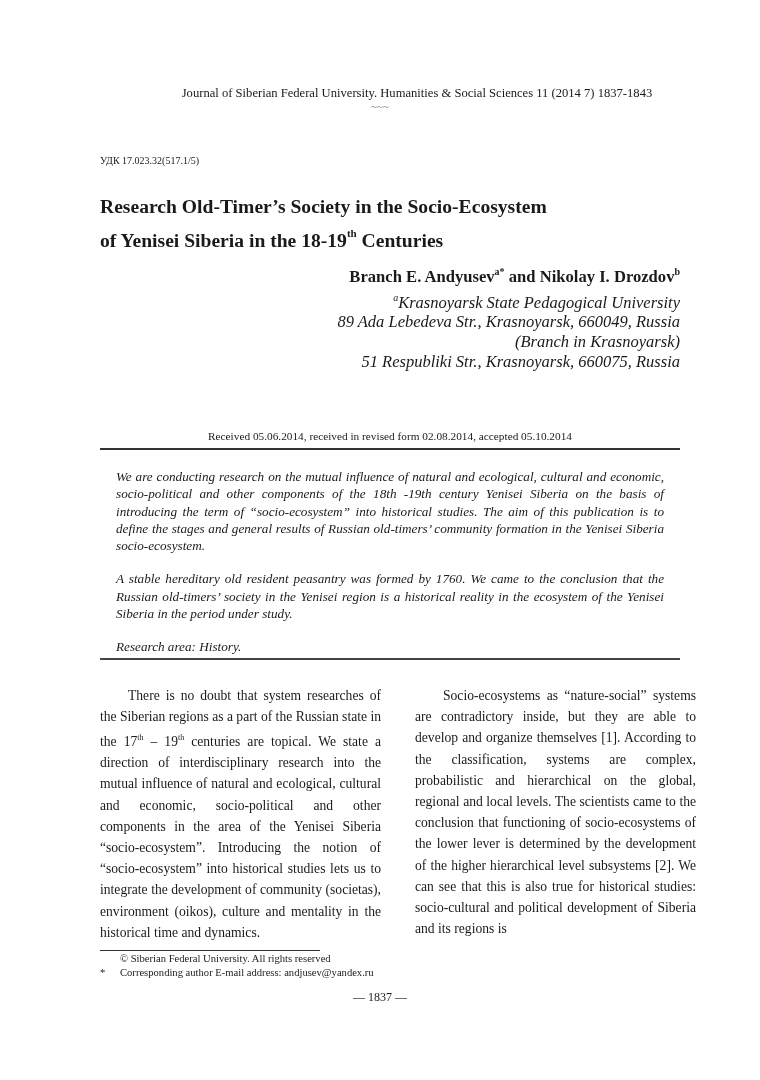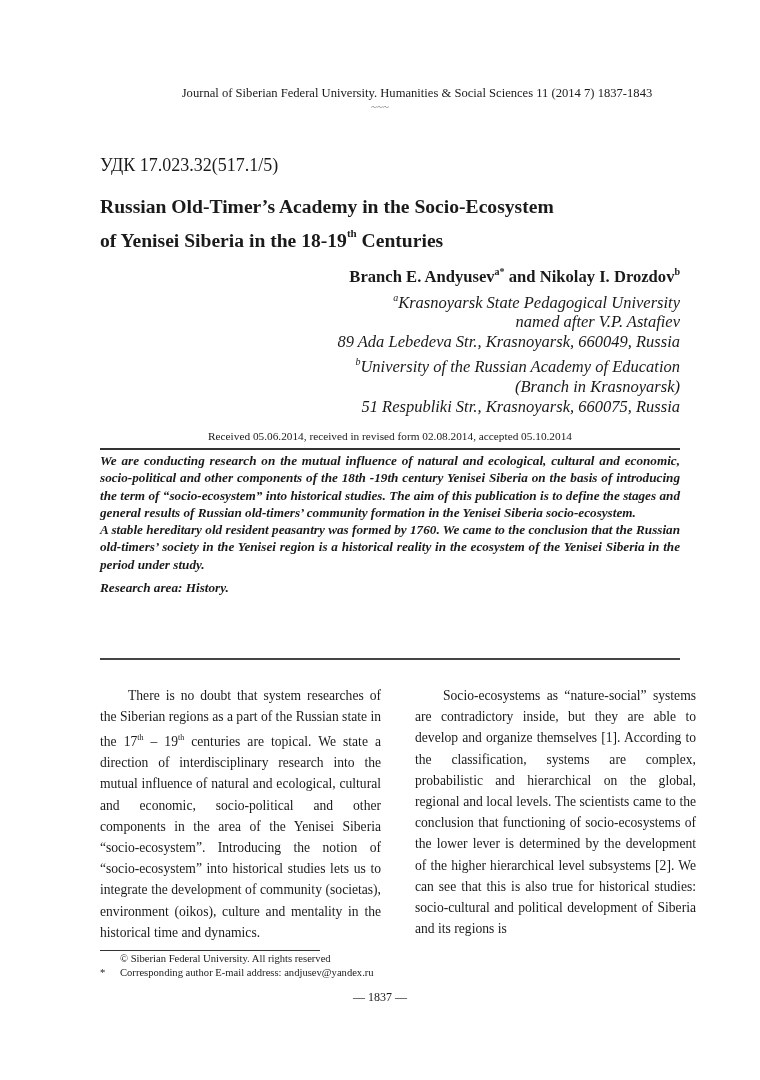--- a/index.html
+++ b/index.html
@@ -10,21 +10,21 @@
     }
     .abs { position: absolute; }
     .journal-header {
       left: 0; width: 760px; top: 86px; text-align: center;
       font-size: 12.6px; letter-spacing: 0; padding-left: 37px;
     }
     .tilde {
       left: 0; width: 760px; top: 100px; text-align: center;
       font-size: 11px; color: #777;
     }
-    .udk { left: 100px; top: 155px; font-size: 18px; }
+    .udk { left: 100px; top: 155px; font-size: 10px; }
     .title {
       left: 100px; top: 192px; font-size: 19.6px; font-weight: bold;
       line-height: 29px; width: 580px;
     }
     .title sup { font-size: 11px; position: relative; top: -2px; }
     .authors {
       right: 80px; top: 262px; text-align: right; font-size: 16.5px;
       line-height: 20px; width: 500px;
     }
     .authors .names { font-weight: bold; font-size: 16.6px; display:block; margin-bottom: 1px; }
@@ -33,21 +33,21 @@
     .received {
       left: 100px; width: 580px; top: 430px; text-align: center; font-size: 11.3px;
     }
     .rule { left: 100px; width: 580px; height: 1.5px; background: #333; }
     .rule-top { top: 448px; }
     .rule-bottom { top: 658px; height: 2px; background: #444; }
     .abstract {
       left: 100px; width: 580px; top: 452px; font-style: italic;
       font-size: 13.2px; line-height: 17.3px; text-align: justify;
     }
-    .abstract p { margin: 0; font-weight: bold; }
+    .abstract p { margin: 16px; }
     .abstract .gap { margin-top: 6px; }
     .col {
       top: 685px; width: 281px; font-size: 13.6px; line-height: 21.2px;
       text-align: justify;
     }
     .col p { margin: 0; text-indent: 28px; }
     .col sup { font-size: 8px; }
     .col-left { left: 100px; }
     .col-right { left: 399px; margin-left: 16px; }
     .fn-rule { left: 100px; top: 950px; width: 220px; height: 1px; background: #333; }
@@ -58,30 +58,28 @@
   </style>
 </head>
 <body>
 
 <div class="abs journal-header">Journal of  Siberian Federal University.  Humanities &amp; Social Sciences 11 (2014 7) 1837-1843</div>
 <div class="abs tilde">~~~</div>
 
 <div class="abs udk">УДК 17.023.32(517.1/5)</div>
 
 <div class="abs title">
-  <div>Russian Old-Timer’s Academy in the Socio-Ecosystem</div>
+  <div>Research Old-Timer’s Society in the Socio-Ecosystem</div>
   <div><span>of Yenisei Siberia in the 18-19</span><sup>th</sup><span> Centuries</span></div>
 </div>
 
 <div class="abs authors">
   <span class="names"><span>Branch E. Andyusev</span><sup>a*</sup><span> and </span><span>Nikolay I. Drozdov</span><sup>b</sup></span>
   <span class="aff"><sup>a</sup><span>Krasnoyarsk State Pedagogical University</span></span>
-  <span class="aff"><span>named after V.P. Astafiev</span></span>
   <span class="aff"><span>89 Ada Lebedeva Str., Krasnoyarsk, 660049, Russia</span></span>
-  <span class="aff"><sup>b</sup><span>University of the Russian Academy of Education</span></span>
   <span class="aff"><span>(Branch in Krasnoyarsk)</span></span>
   <span class="aff"><span>51 Respubliki Str., Krasnoyarsk, 660075, Russia</span></span>
 </div>
 
 <div class="abs received">Received 05.06.2014, received in revised form 02.08.2014, accepted 05.10.2014</div>
 <div class="abs rule rule-top"></div>
 
 <div class="abs abstract">
   <p>We are conducting research on the mutual influence of natural and ecological, cultural and economic, socio-political and other components of the 18th -19th century Yenisei Siberia on the basis of introducing the term of “socio-ecosystem” into historical studies. The aim of this publication is to define the stages and general results of Russian old-timers’ community formation in the Yenisei Siberia socio-ecosystem.</p>
   <p>A stable hereditary old resident peasantry was formed by 1760. We came to the conclusion that the Russian old-timers’ society in the Yenisei region is a historical reality in the ecosystem of the Yenisei Siberia in the period under study.</p>

